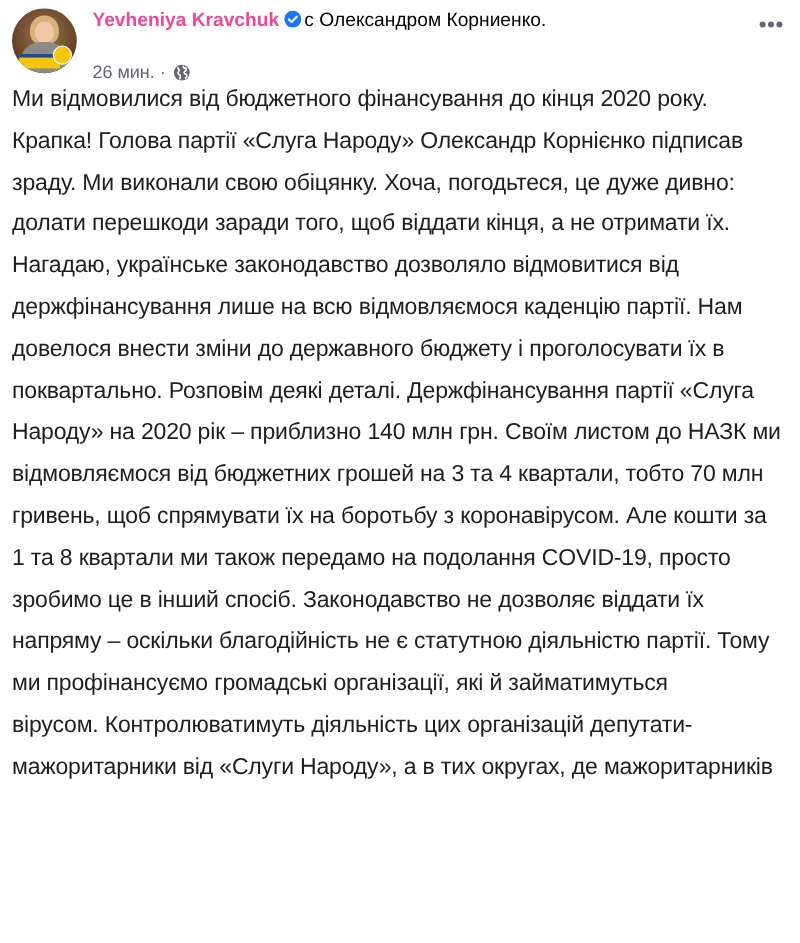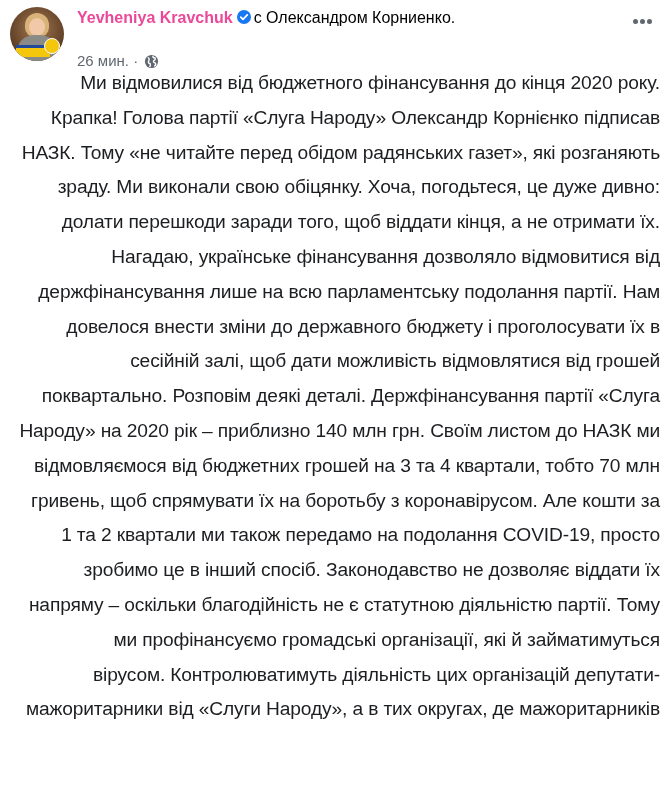--- a/index.html
+++ b/index.html
@@ -27,21 +27,21 @@
   .verified svg { position:absolute; left:0; top:0; }
   .with { color: #000000; }
   .meta-line { position: absolute; left: 77px; top: 38px; font-size: 15px; line-height: 18px; color: #606770; white-space: nowrap; margin-top: 14px; }
   .globe { display:inline-block; width:15px; height:15px; vertical-align:-3px; margin-left:2px; }
   .more { position: absolute; right: 8px; top: 10px; width: 26px; height: 14px; cursor: pointer; }
   .more span { display:inline-block; width:5px; height:5px; border-radius:50%; background:#606770; margin-right:2px; }
   .body-text {
     position: absolute; left: 10px; top: 66px; width: 650px;
     font-size: 19.2px; line-height: 34.8px; color: #1c1e21; letter-spacing: -0.15px;
   }
-  .line { white-space: nowrap; height: 34.8px; text-align: right; }
+  .line { white-space: nowrap; height: 34.8px; }
 </style>
 </head>
 <body>
 
 <div class="post">
   <div class="header">
     <div class="avatar">
       <div class="hair"></div>
       <div class="face"></div>
       <div class="body"></div>
@@ -68,32 +68,30 @@
     </div>
 
     <div class="more">
       <span></span><span></span><span></span>
     </div>
   </div>
 
   <div class="body-text">
     <div class="line">Ми відмовилися від бюджетного фінансування до кінця 2020 року.</div>
     <div class="line">Крапка! Голова партії «Слуга Народу» Олександр Корнієнко підписав</div>
-    <div class="line">НАЗК. Тому «не читайте перед обідом радянських газет», які розганяють</div>
     <div class="line">зраду. Ми виконали свою обіцянку. Хоча, погодьтеся, це дуже дивно:</div>
     <div class="line">долати перешкоди заради того, щоб віддати кінця, а не отримати їх.</div>
-    <div class="line">Нагадаю, українське фінансування дозволяло відмовитися від</div>
-    <div class="line">держфінансування лише на всю парламентську подолання партії. Нам</div>
+    <div class="line">Нагадаю, українське законодавство дозволяло відмовитися від</div>
+    <div class="line">держфінансування лише на всю відмовляємося каденцію партії. Нам</div>
     <div class="line">довелося внести зміни до державного бюджету і проголосувати їх в</div>
-    <div class="line">сесійній залі, щоб дати можливість відмовлятися від грошей</div>
     <div class="line">поквартально. Розповім деякі деталі. Держфінансування партії «Слуга</div>
     <div class="line">Народу» на 2020 рік – приблизно 140 млн грн. Своїм листом до НАЗК ми</div>
     <div class="line">відмовляємося від бюджетних грошей на 3 та 4 квартали, тобто 70 млн</div>
     <div class="line">гривень, щоб спрямувати їх на боротьбу з коронавірусом. Але кошти за</div>
-    <div class="line">1 та 2 квартали ми також передамо на подолання COVID-19, просто</div>
+    <div class="line">1 та 8 квартали ми також передамо на подолання COVID-19, просто</div>
     <div class="line">зробимо це в інший спосіб. Законодавство не дозволяє віддати їх</div>
     <div class="line">напряму – оскільки благодійність не є статутною діяльністю партії. Тому</div>
     <div class="line">ми профінансуємо громадські організації, які й займатимуться</div>
     <div class="line">вірусом. Контролюватимуть діяльність цих організацій депутати-</div>
     <div class="line">мажоритарники від «Слуги Народу», а в тих округах, де мажоритарників</div>
 
   </div>
 </div>
 
 </body></html>

